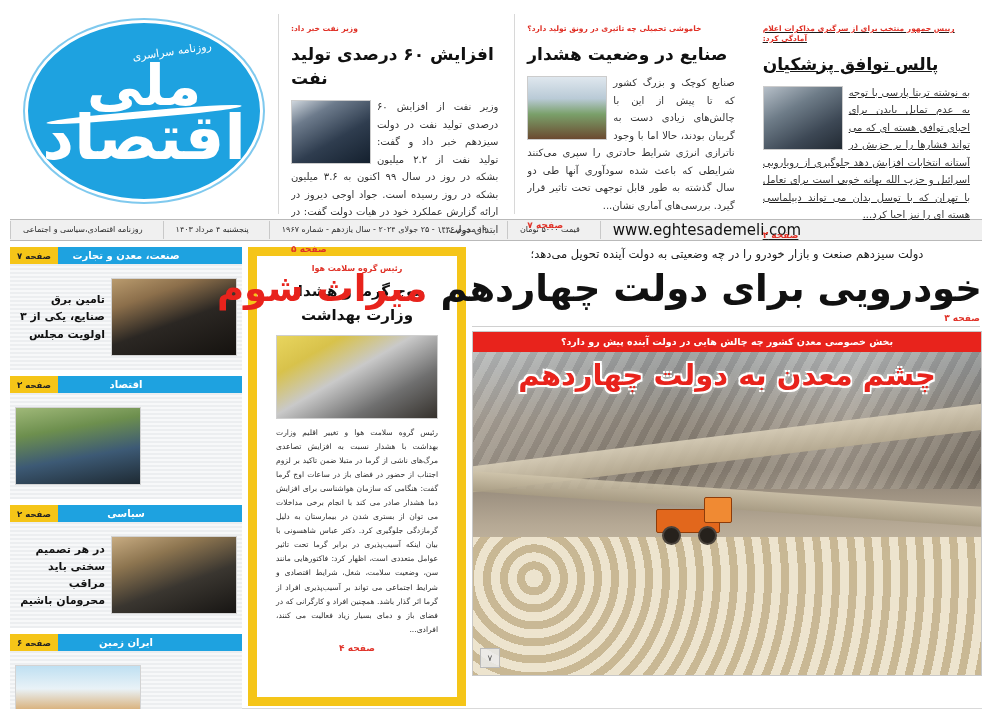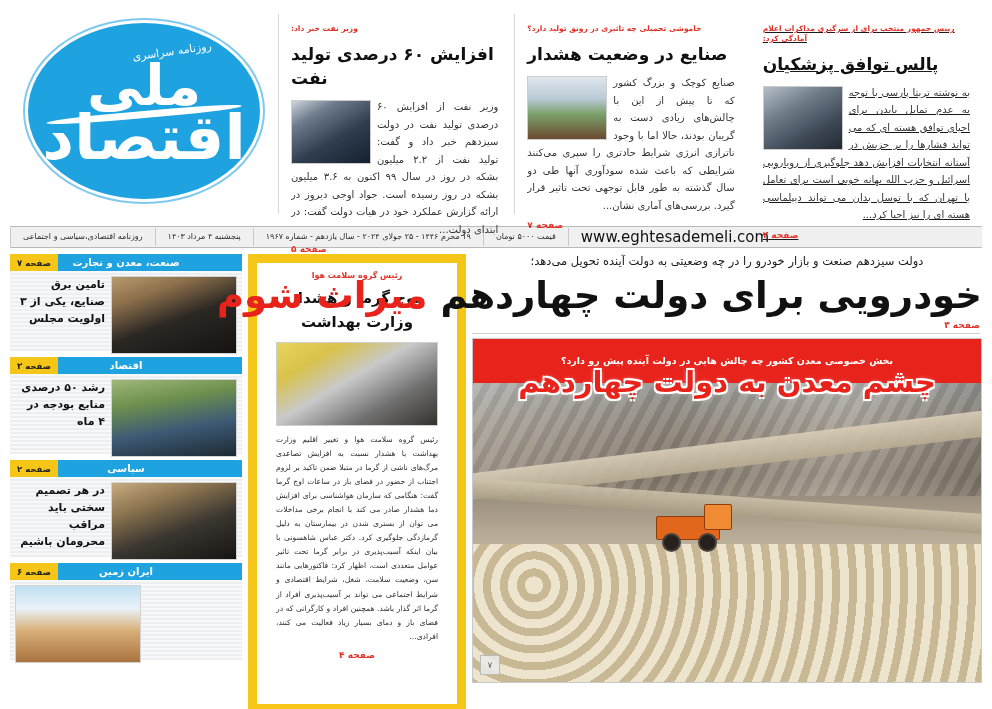--- a/index.html
+++ b/index.html
@@ -162,30 +162,31 @@
   .teaser-page {
     color: #e03127;
     font-size: 9px;
     font-weight: bold;
     margin-top: 6px;
     text-align: left;
   }
 
   
   .info-bar {
-    margin: 12px 10px 0 10px;
+    margin: 5px 10px 0 10px;
     height: 20px;
     border-top: 1px solid #b9b9b9;
     border-bottom: 1px solid #b9b9b9;
     background: #f0f0f0;
     display: flex;
     flex-direction: row-reverse;
     align-items: center;
     font-size: 8px;
     color: #2b2b2b;
+    gap: 8px;
   }
   .info-cell {
     padding: 0 12px;
     white-space: nowrap;
     border-left: 1px solid #c9c9c9;
     line-height: 18px;
   }
   .info-cell.site {
     font-family: "DejaVu Sans", "Liberation Sans", sans-serif;
     direction: ltr;
@@ -240,23 +241,24 @@
     font-weight: bold;
     display: flex;
     align-items: center;
     justify-content: center;
     padding: 0 6px;
     box-sizing: border-box;
   }
   .side-content {
     display: flex;
     flex-direction: row-reverse;
+    align-items: center;
     background:
       repeating-linear-gradient(0deg, #eceef0 0px, #eceef0 2px, #f7f8f9 2px, #f7f8f9 4px);
-    height: 80px;
+    height: 106px;
     padding: 5px;
     box-sizing: border-box;
   }
   .side-title {
     flex: 1 1 auto;
     font-size: 11px;
     font-weight: bold;
     line-height: 1.55;
     color: #111;
     text-align: right;
@@ -430,21 +432,21 @@
   .photo-banner {
     position: absolute;
     top: 0;
     left: 0;
     right: 0;
     background: #e8231c;
     color: #ffffff;
     font-size: 9.5px;
     font-weight: bold;
     text-align: center;
-    padding: 16px 6px;
+    padding: 4px 6px;
     line-height: 1.3;
     box-sizing: border-box;
   }
   .photo-overlay-title {
     position: absolute;
     top: 26px;
     left: 0;
     right: 0;
     text-align: center;
     font-size: 29px;
@@ -554,21 +556,20 @@
           <div class="side-photo s1"></div>
         </div>
       </div>
 
       <div class="side-card">
         <div class="side-head">
           <span class="side-head-title">اقتصاد</span>
           <span class="side-badge">صفحه ۳</span>
         </div>
         <div class="side-content">
-          <div class="side-title">رشد ۵۰ درصدی منابع بودجه در ۴ ماه</div>
           <div class="side-photo s2"></div>
         </div>
       </div>
 
       <div class="side-card">
         <div class="side-head">
           <span class="side-head-title">سیاسی</span>
           <span class="side-badge">صفحه ۲</span>
         </div>
         <div class="side-content">

